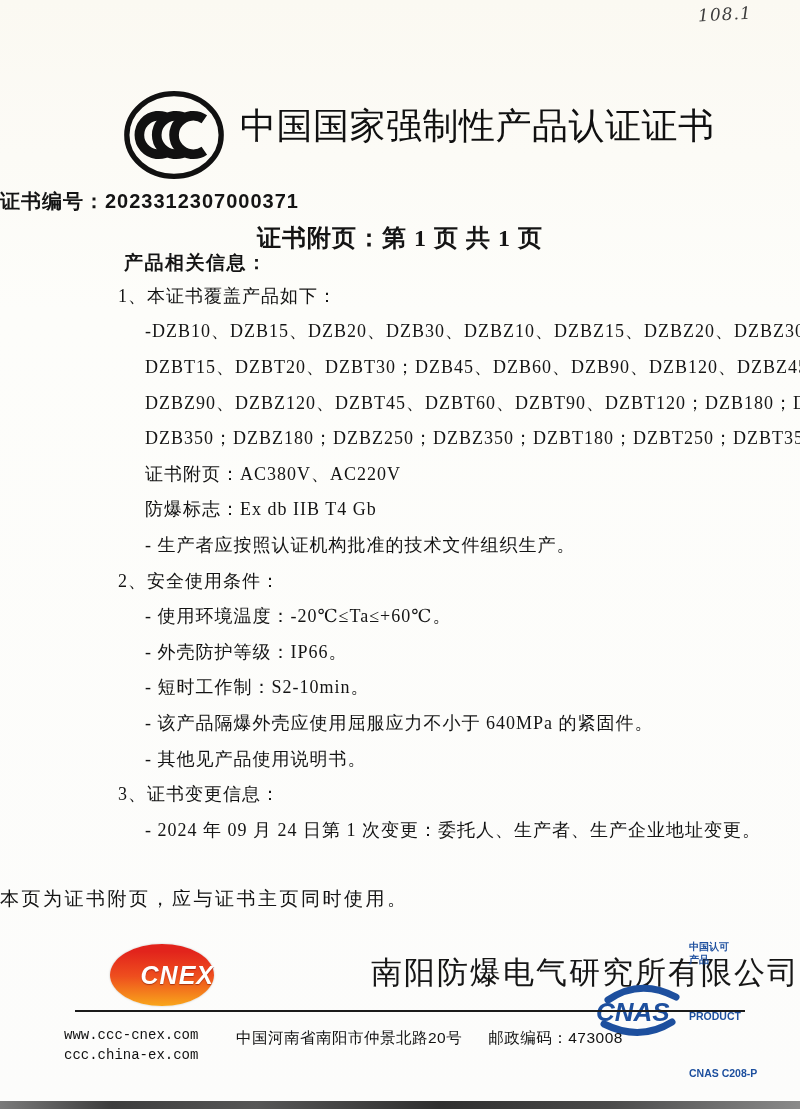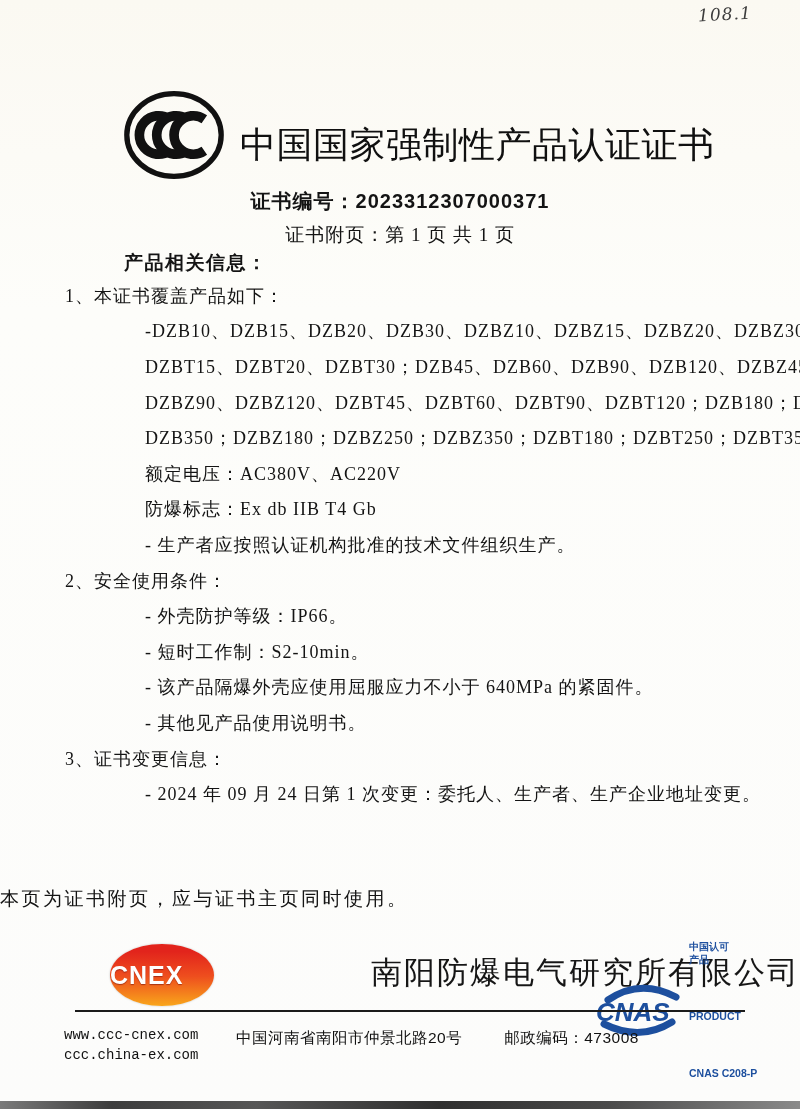--- a/index.html
+++ b/index.html
@@ -16,52 +16,52 @@
     position:absolute;top:4px;left:698px;
     font-family:"DejaVu Serif",serif;
     font-style:italic;font-size:17px;color:#3c3c3c;
     transform:rotate(-3deg);letter-spacing:1px;
   }
   .ccc-logo{position:absolute;left:122px;top:88px;}
   .cert-title{
     position:absolute;left:240px;top:102px;width:450px;
     font-size:36px;letter-spacing:0.5px;color:#101010;
     white-space:nowrap;
-    margin-top:19px;
   }
   .cert-no-line{
     position:absolute;top:188px;left:0;right:0;
-    text-align:center;font-weight:bold;font-size:20px;letter-spacing:1px;
+    text-align:left;font-weight:bold;font-size:20px;letter-spacing:1px;
   }
   .cert-no-line .num{font-family:"Liberation Sans","DejaVu Sans",sans-serif;font-size:20px;}
   .attach-line{
     position:absolute;top:222px;left:0;right:0;
-    text-align:center;font-weight:normal;font-size:19px;letter-spacing:1px;
+    text-align:center;font-weight:bold;font-size:24px;letter-spacing:1px;
   }
   .section-heading{
     position:absolute;top:250px;left:124px;
     font-weight:bold;font-size:19px;letter-spacing:1.5px;
   }
   .body-lines{position:absolute;top:278px;left:0;right:0;}
   .body-line{
     height:35.6px;display:flex;align-items:center;
     font-size:18px;letter-spacing:1px;white-space:nowrap;
   }
-  .indent-0{padding-left:65px;}
+  .indent-0{padding-left:118px;}
   .indent-1{padding-left:145px;}
   .statement{
     position:absolute;top:886px;left:0;right:0;
     font-size:19px;letter-spacing:2.5px;
   }
   .cnex-logo{
     position:absolute;left:110px;top:944px;width:104px;height:62px;
     border-radius:50%;
     background:linear-gradient(180deg,#e2241c 12%,#ee4e1e 52%,#f9a61b 100%);
-    display:flex;align-items:center;justify-content:flex-start;
+    display:flex;align-items:center;justify-content:flex-end;
     box-shadow:0 0 2px rgba(0,0,0,0.25);
+    font-style:italic;
   }
   .cnex-logo span{
     font-family:"Liberation Sans","DejaVu Sans",sans-serif;
     font-weight:bold;font-size:25px;color:#ffffff;letter-spacing:1px;
     text-shadow:0 1px 1px rgba(120,20,10,0.6);
   }
   .company-name{
     position:absolute;top:952px;left:0;right:0;
     text-align:right;
     font-family:"Liberation Sans","DejaVu Sans",sans-serif;
@@ -85,21 +85,21 @@
     position:absolute;top:1019px;left:0;right:0;height:46px;
     font-family:"Liberation Sans","DejaVu Sans",sans-serif;
   }
   .footer-webs{
     position:absolute;left:64px;top:6px;
     font-family:Liberation Mono, monospace;
     font-size:14px;line-height:20px;color:#111;
   }
   .footer-center{
     position:absolute;left:236px;top:9px;
-    display:flex;gap:42px;font-size:15.5px;color:#111;letter-spacing:0.5px;
+    display:flex;gap:26px;font-size:15.5px;color:#111;letter-spacing:0.5px;
     white-space:nowrap;
   }
   .footer-right{
     position:absolute;left:624px;top:1px;
     font-size:14.5px;line-height:20px;color:#111;
   }
   .footer-right .email{font-family:"DejaVu Sans Mono",monospace;font-size:13.5px;}
   .bottom-edge{
     position:absolute;bottom:0;left:0;width:800px;height:8px;
     background:linear-gradient(90deg,#7a7a7a 0%,#3d3d3d 14%,#565656 32%,#2f2f2f 55%,#4a4a4a 76%,#8a8a8a 100%);
@@ -132,24 +132,25 @@
   <div class="attach-line">证书附页：第 1 页  共 1 页</div>
 
   <div class="section-heading">产品相关信息：</div>
 
   <div class="body-lines">
       <div class="body-line indent-0">1、本证书覆盖产品如下：</div>
       <div class="body-line indent-1">-DZB10、DZB15、DZB20、DZB30、DZBZ10、DZBZ15、DZBZ20、DZBZ30、DZBT10、</div>
       <div class="body-line indent-1">DZBT15、DZBT20、DZBT30；DZB45、DZB60、DZB90、DZB120、DZBZ45、DZBZ60、</div>
       <div class="body-line indent-1">DZBZ90、DZBZ120、DZBT45、DZBT60、DZBT90、DZBT120；DZB180；DZB250；</div>
       <div class="body-line indent-1">DZB350；DZBZ180；DZBZ250；DZBZ350；DZBT180；DZBT250；DZBT350</div>
-      <div class="body-line indent-1">额定电压：AC380V、AC220V</div>
+      <div class="body-line indent-1">证书附页：AC380V、AC220V</div>
       <div class="body-line indent-1">防爆标志：Ex db IIB T4 Gb</div>
       <div class="body-line indent-1">- 生产者应按照认证机构批准的技术文件组织生产。</div>
       <div class="body-line indent-0">2、安全使用条件：</div>
+      <div class="body-line indent-1">- 使用环境温度：-20℃≤Ta≤+60℃。</div>
       <div class="body-line indent-1">- 外壳防护等级：IP66。</div>
       <div class="body-line indent-1">- 短时工作制：S2-10min。</div>
       <div class="body-line indent-1">- 该产品隔爆外壳应使用屈服应力不小于 640MPa 的紧固件。</div>
       <div class="body-line indent-1">- 其他见产品使用说明书。</div>
       <div class="body-line indent-0">3、证书变更信息：</div>
       <div class="body-line indent-1">- 2024 年 09 月 24 日第 1 次变更：委托人、生产者、生产企业地址变更。</div>
     </div>
 
   <div class="statement">本页为证书附页，应与证书主页同时使用。</div>
 

